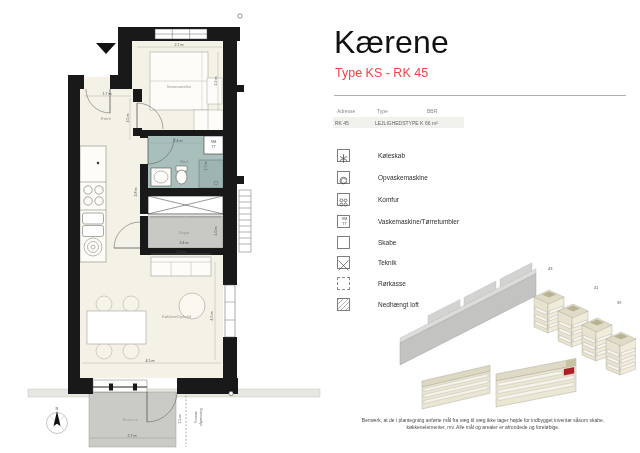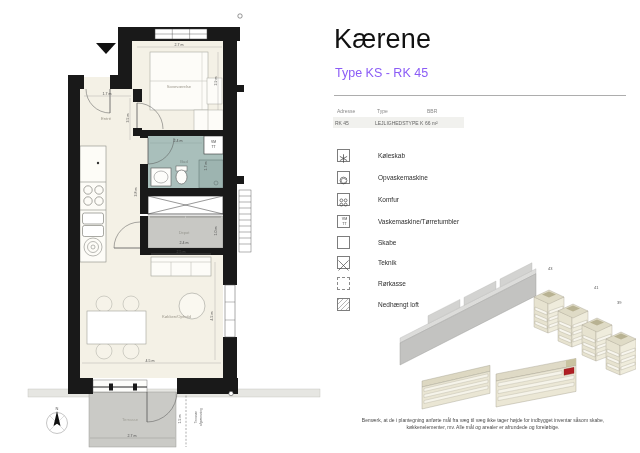--- a/index.html
+++ b/index.html
@@ -1,21 +1,21 @@
 <!DOCTYPE html>
 <html><head>
 <meta charset="utf-8">
 <style>
   html,body{margin:0;padding:0;background:#fff;font-family:"Liberation Sans",sans-serif;}
   #app{position:relative;width:640px;height:453px;background:#ffffff;overflow:hidden;}
   svg text{font-family:"Liberation Sans",sans-serif;}
 
   
-  .title{position:absolute;left:334px;top:24px;font-size:27px;color:#111;letter-spacing:.2px;}
-  .subtitle{position:absolute;left:335px;top:66px;font-size:12.5px;color:#8b5cf6;}
+  .title{position:absolute;left:334px;top:24px;font-size:32px;color:#111;letter-spacing:.2px;}
+  .subtitle{position:absolute;left:335px;top:66px;font-size:12.5px;color:#ef4444;}
   .divider{position:absolute;left:334px;top:95px;width:292px;border-top:1px solid #adadad;}
 
   .info-table{position:absolute;left:335px;top:108px;width:127px;}
   .info-head{position:absolute;top:0;font-size:5px;color:#8a8a8a;}
   .info-row{position:absolute;top:9px;left:-2px;width:131px;height:11px;background:#f1f1ee;}
   .info-cell{position:absolute;top:3px;font-size:5px;color:#666;}
   .c0{left:2px;} .c1{left:42px;} .c2{left:92px;}
   .info-head.c0{left:2px}.info-head.c1{left:42px}.info-head.c2{left:92px}
 
   .legend-row{position:absolute;left:337px;height:15px;}

